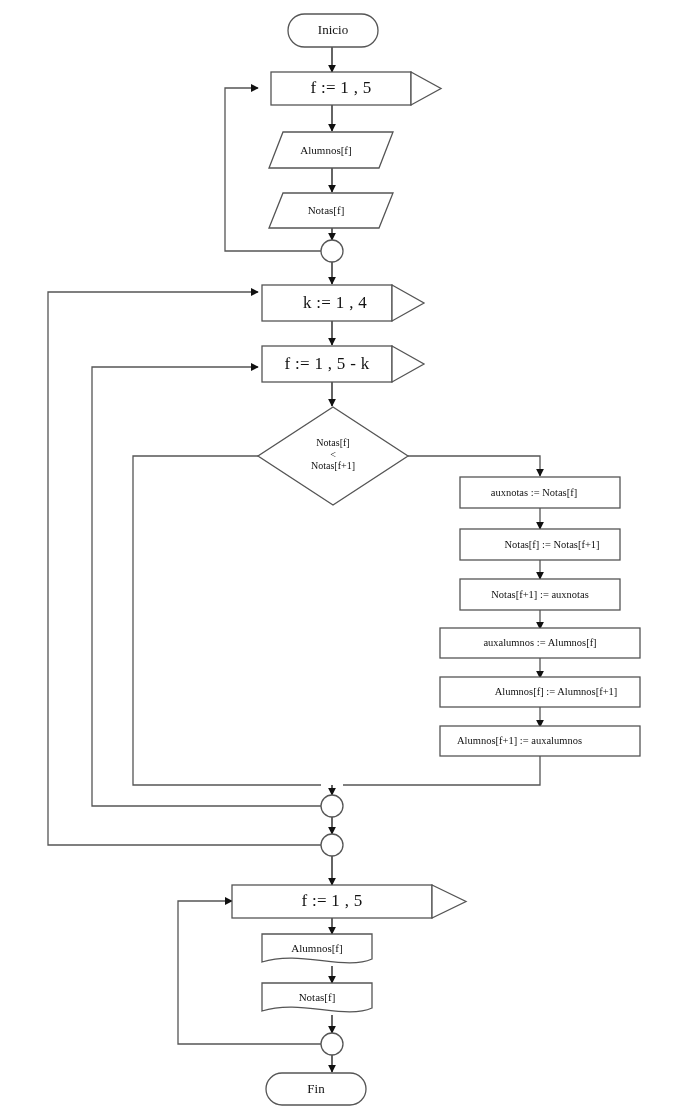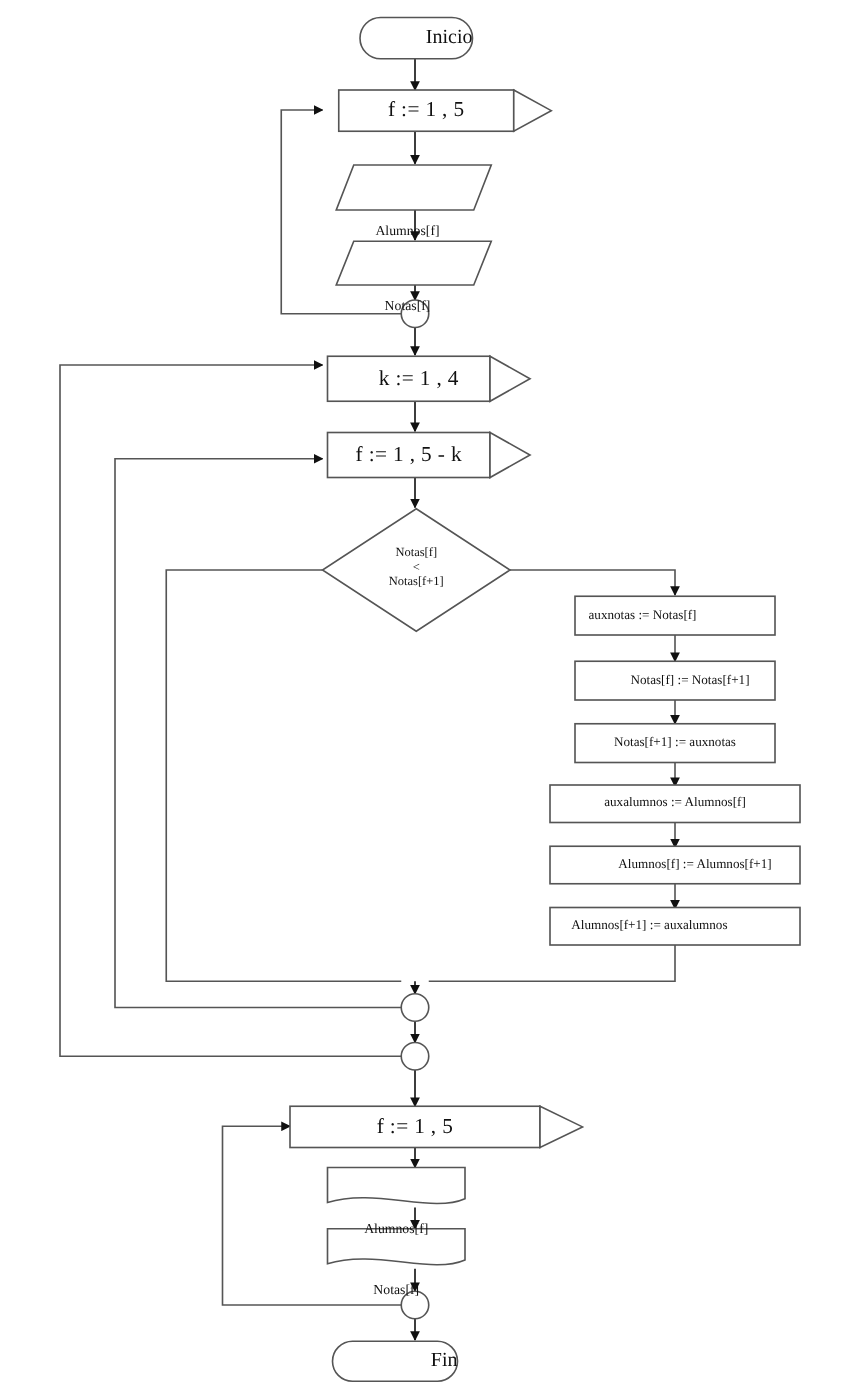--- a/index.html
+++ b/index.html
@@ -28,23 +28,23 @@
   .node-label {
     position: absolute;
     text-align: center;
     color: #111111;
     font-size: 11px;
     line-height: 12.5px;
     white-space: pre;
     pointer-events: none;
     font-family: "Liberation Serif", "DejaVu Serif", serif;
   }
-  .lbl-term   { font-size: 16px; text-align: right; }
+  .lbl-term   { font-size: 13px; }
   .lbl-loop   { font-size: 17px; letter-spacing: 0.3px; }
-  .lbl-io     { font-size: 11px; margin-top: 35px; }
+  .lbl-io     { font-size: 11px; }
   .lbl-proc   { font-size: 10.5px; }
   .lbl-dec    { font-size: 10px; line-height: 11.5px; }
 </style>
 </head>
 <body>
 
 <div id="canvas">
 
   <svg id="svg-layer" viewBox="0 0 682 1118" xmlns="http://www.w3.org/2000/svg">
     <defs>
@@ -162,21 +162,21 @@
   <div class="node-label lbl-io" style="left:271px; top:204px; width:110px;">Notas[f]</div>
 
   <div class="node-label lbl-loop" style="left:262px; top:297px; width:146px;">k := 1 , 4</div>
 
   <div class="node-label lbl-loop" style="left:262px; top:358px; width:130px;">f := 1 , 5 - k</div>
 
   <div class="node-label lbl-dec" style="left:265px; top:437px; width:136px;">Notas[f]
 &lt;
 Notas[f+1]</div>
 
-  <div class="node-label lbl-proc" style="left:440px; top:487px; width:148px;">auxnotas := Notas[f]</div>
+  <div class="node-label lbl-proc" style="left:460px; top:487px; width:148px;">auxnotas := Notas[f]</div>
   <div class="node-label lbl-proc" style="left:460px; top:539px; width:184px;">Notas[f] := Notas[f+1]</div>
   <div class="node-label lbl-proc" style="left:460px; top:589px; width:160px;">Notas[f+1] := auxnotas</div>
   <div class="node-label lbl-proc" style="left:440px; top:637px; width:200px;">auxalumnos := Alumnos[f]</div>
   <div class="node-label lbl-proc" style="left:440px; top:686px; width:232px;">Alumnos[f] := Alumnos[f+1]</div>
   <div class="node-label lbl-proc" style="left:440px; top:735px; width:159px;">Alumnos[f+1] := auxalumnos</div>
 
   <div class="node-label lbl-loop" style="left:232px; top:895px; width:200px;">f := 1 , 5</div>
 
   <div class="node-label lbl-io" style="left:262px; top:942px; width:110px;">Alumnos[f]</div>
   <div class="node-label lbl-io" style="left:262px; top:991px; width:110px;">Notas[f]</div>

